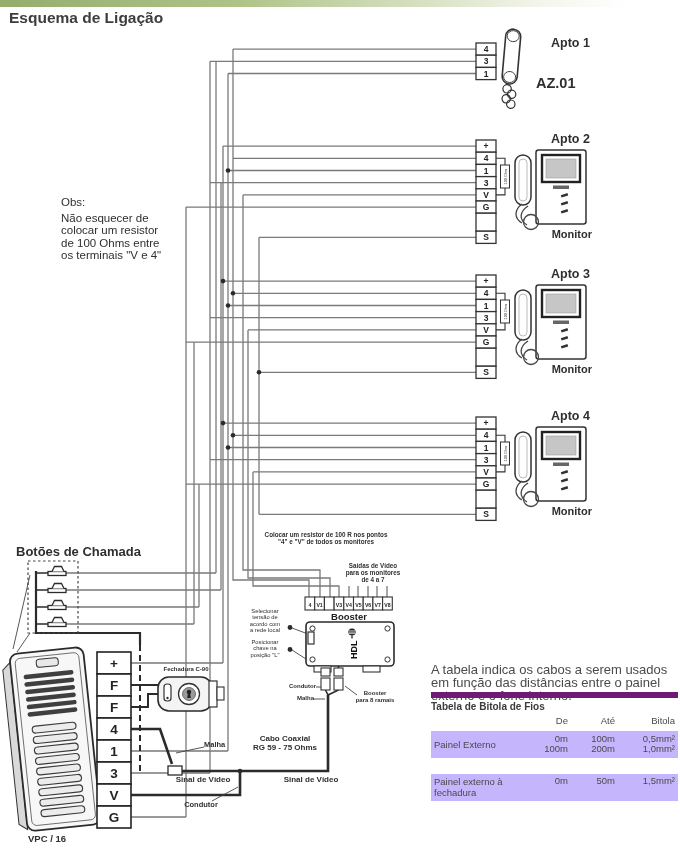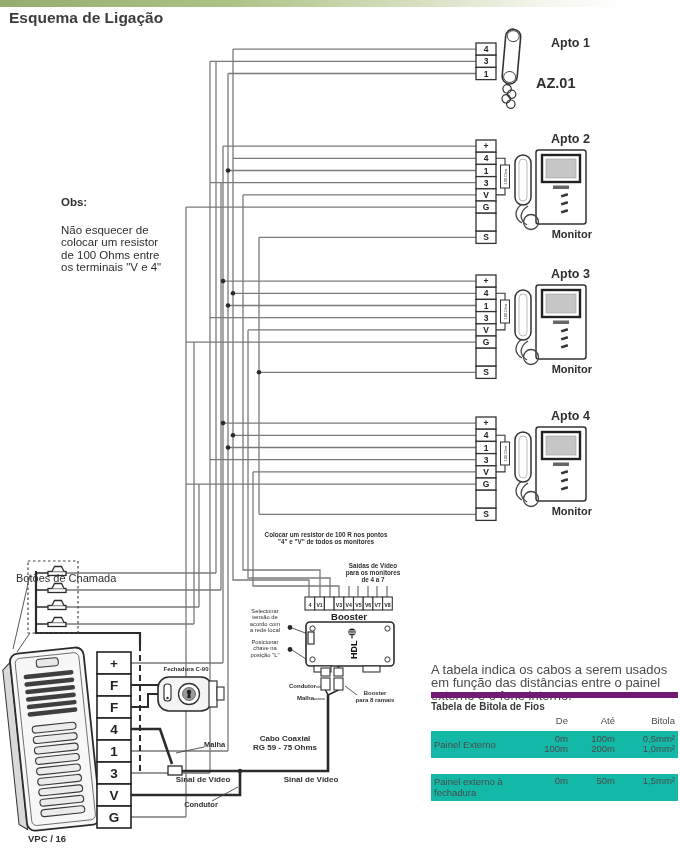--- a/index.html
+++ b/index.html
@@ -3,25 +3,25 @@
 <meta charset="utf-8">
 <style>
   html,body{margin:0;padding:0}
   body{width:680px;height:848px;position:relative;background:#fff;
        font-family:"Liberation Sans",sans-serif;color:#333;overflow:hidden}
   .abs{position:absolute}
   #topbar{left:0;top:0;width:680px;height:7px;
     background:linear-gradient(90deg,#94ad6d 0%,#aec487 35%,#d7e0c2 62%,#f4f6ec 80%,#fff 92%)}
   #title{left:9px;top:9px;font-size:15.5px;font-weight:bold;color:#3d3d3d}
   #obs{left:61px;top:196px;font-size:11.5px;line-height:12.5px;color:#2f2f2f}
-  #obs .h{font-weight:bold;margin-bottom:15px}
+  #obs .h{font-weight:normal;margin-bottom:3px}
   .apto-label{font-size:12.5px;font-weight:bold;color:#2f2f2f}
   #az01{left:536px;top:75px;font-size:14.5px;font-weight:bold;color:#2f2f2f}
   .mon-caption{left:512px;width:80px;font-size:11px;font-weight:bold;color:#2f2f2f;text-align:right}
-  #btns-label{left:16px;top:572px;font-size:11px;font-weight:normal;color:#2f2f2f}
+  #btns-label{left:16px;top:544px;font-size:13px;font-weight:bold;color:#2f2f2f}
   .note{color:#2f2f2f}
   #res-note{left:245px;top:531px;width:162px;font-size:6.3px;font-weight:bold;line-height:7.3px;text-align:center}
   #vid-note{left:332px;top:562px;width:82px;font-size:6.3px;font-weight:bold;line-height:7px;text-align:center}
   #booster-label{left:305px;top:611px;width:88px;text-align:center;font-size:9.5px;font-weight:bold;color:#222}
   #sel-note{left:242px;top:608px;width:46px;font-size:5.8px;line-height:6.3px;text-align:center}
   #pos-note{left:242px;top:639px;width:46px;font-size:5.8px;line-height:6.3px;text-align:center}
   #b-cond{left:288px;top:683px;width:28px;font-size:6px;text-align:right;font-weight:bold}
   #b-malha{left:292px;top:695px;width:22px;font-size:6px;text-align:right;font-weight:bold}
   #b-ramais{left:352px;top:690px;width:46px;font-size:6px;line-height:7px;text-align:center;font-weight:bold}
   #coax-lbl{left:243px;top:734px;width:84px;font-size:8px;font-weight:bold;line-height:9px;text-align:center}
@@ -31,21 +31,21 @@
   #p-cond{left:176px;top:800px;width:50px;font-size:7.5px;font-weight:bold;text-align:center}
   #lock-lbl{left:158px;top:666px;width:56px;font-size:6px;font-weight:bold;text-align:center}
   #vpc{left:28px;top:833px;width:72px;font-size:9.5px;font-weight:bold;text-align:left;color:#2f2f2f}
   #intro{left:431px;top:663px;width:247px;font-size:13px;line-height:13px;color:#4a4a4a}
   #tbl{left:431px;top:692px;width:247px;font-size:9.5px;color:#4a4a4a}
   #tbl .ttl{border-top:6px solid #701a75;padding:3px 0 3px;font-weight:bold;font-size:10px;color:#3a3a3a}
   .grid{display:grid;grid-template-columns:96px 44px 47px 60px}
   .grid .cell{padding:2px 3px}
   .grid .num{text-align:right;line-height:10.5px}
   .hd .cell{padding:1px 3px 4px}
-  .band{background:#14b8a6}
+  .band{background:#c4b5fd}
   .row1 .cell{padding-top:3px;padding-bottom:3px}
   .row1 .lab{display:flex;align-items:center}
   .row2{margin-top:16px}
   .row2 .cell{padding-top:2px;padding-bottom:3px}
   svg text{font-family:"Liberation Sans",sans-serif}
 </style>
 </head>
 <body>
 
 <div id="topbar" class="abs"></div>

